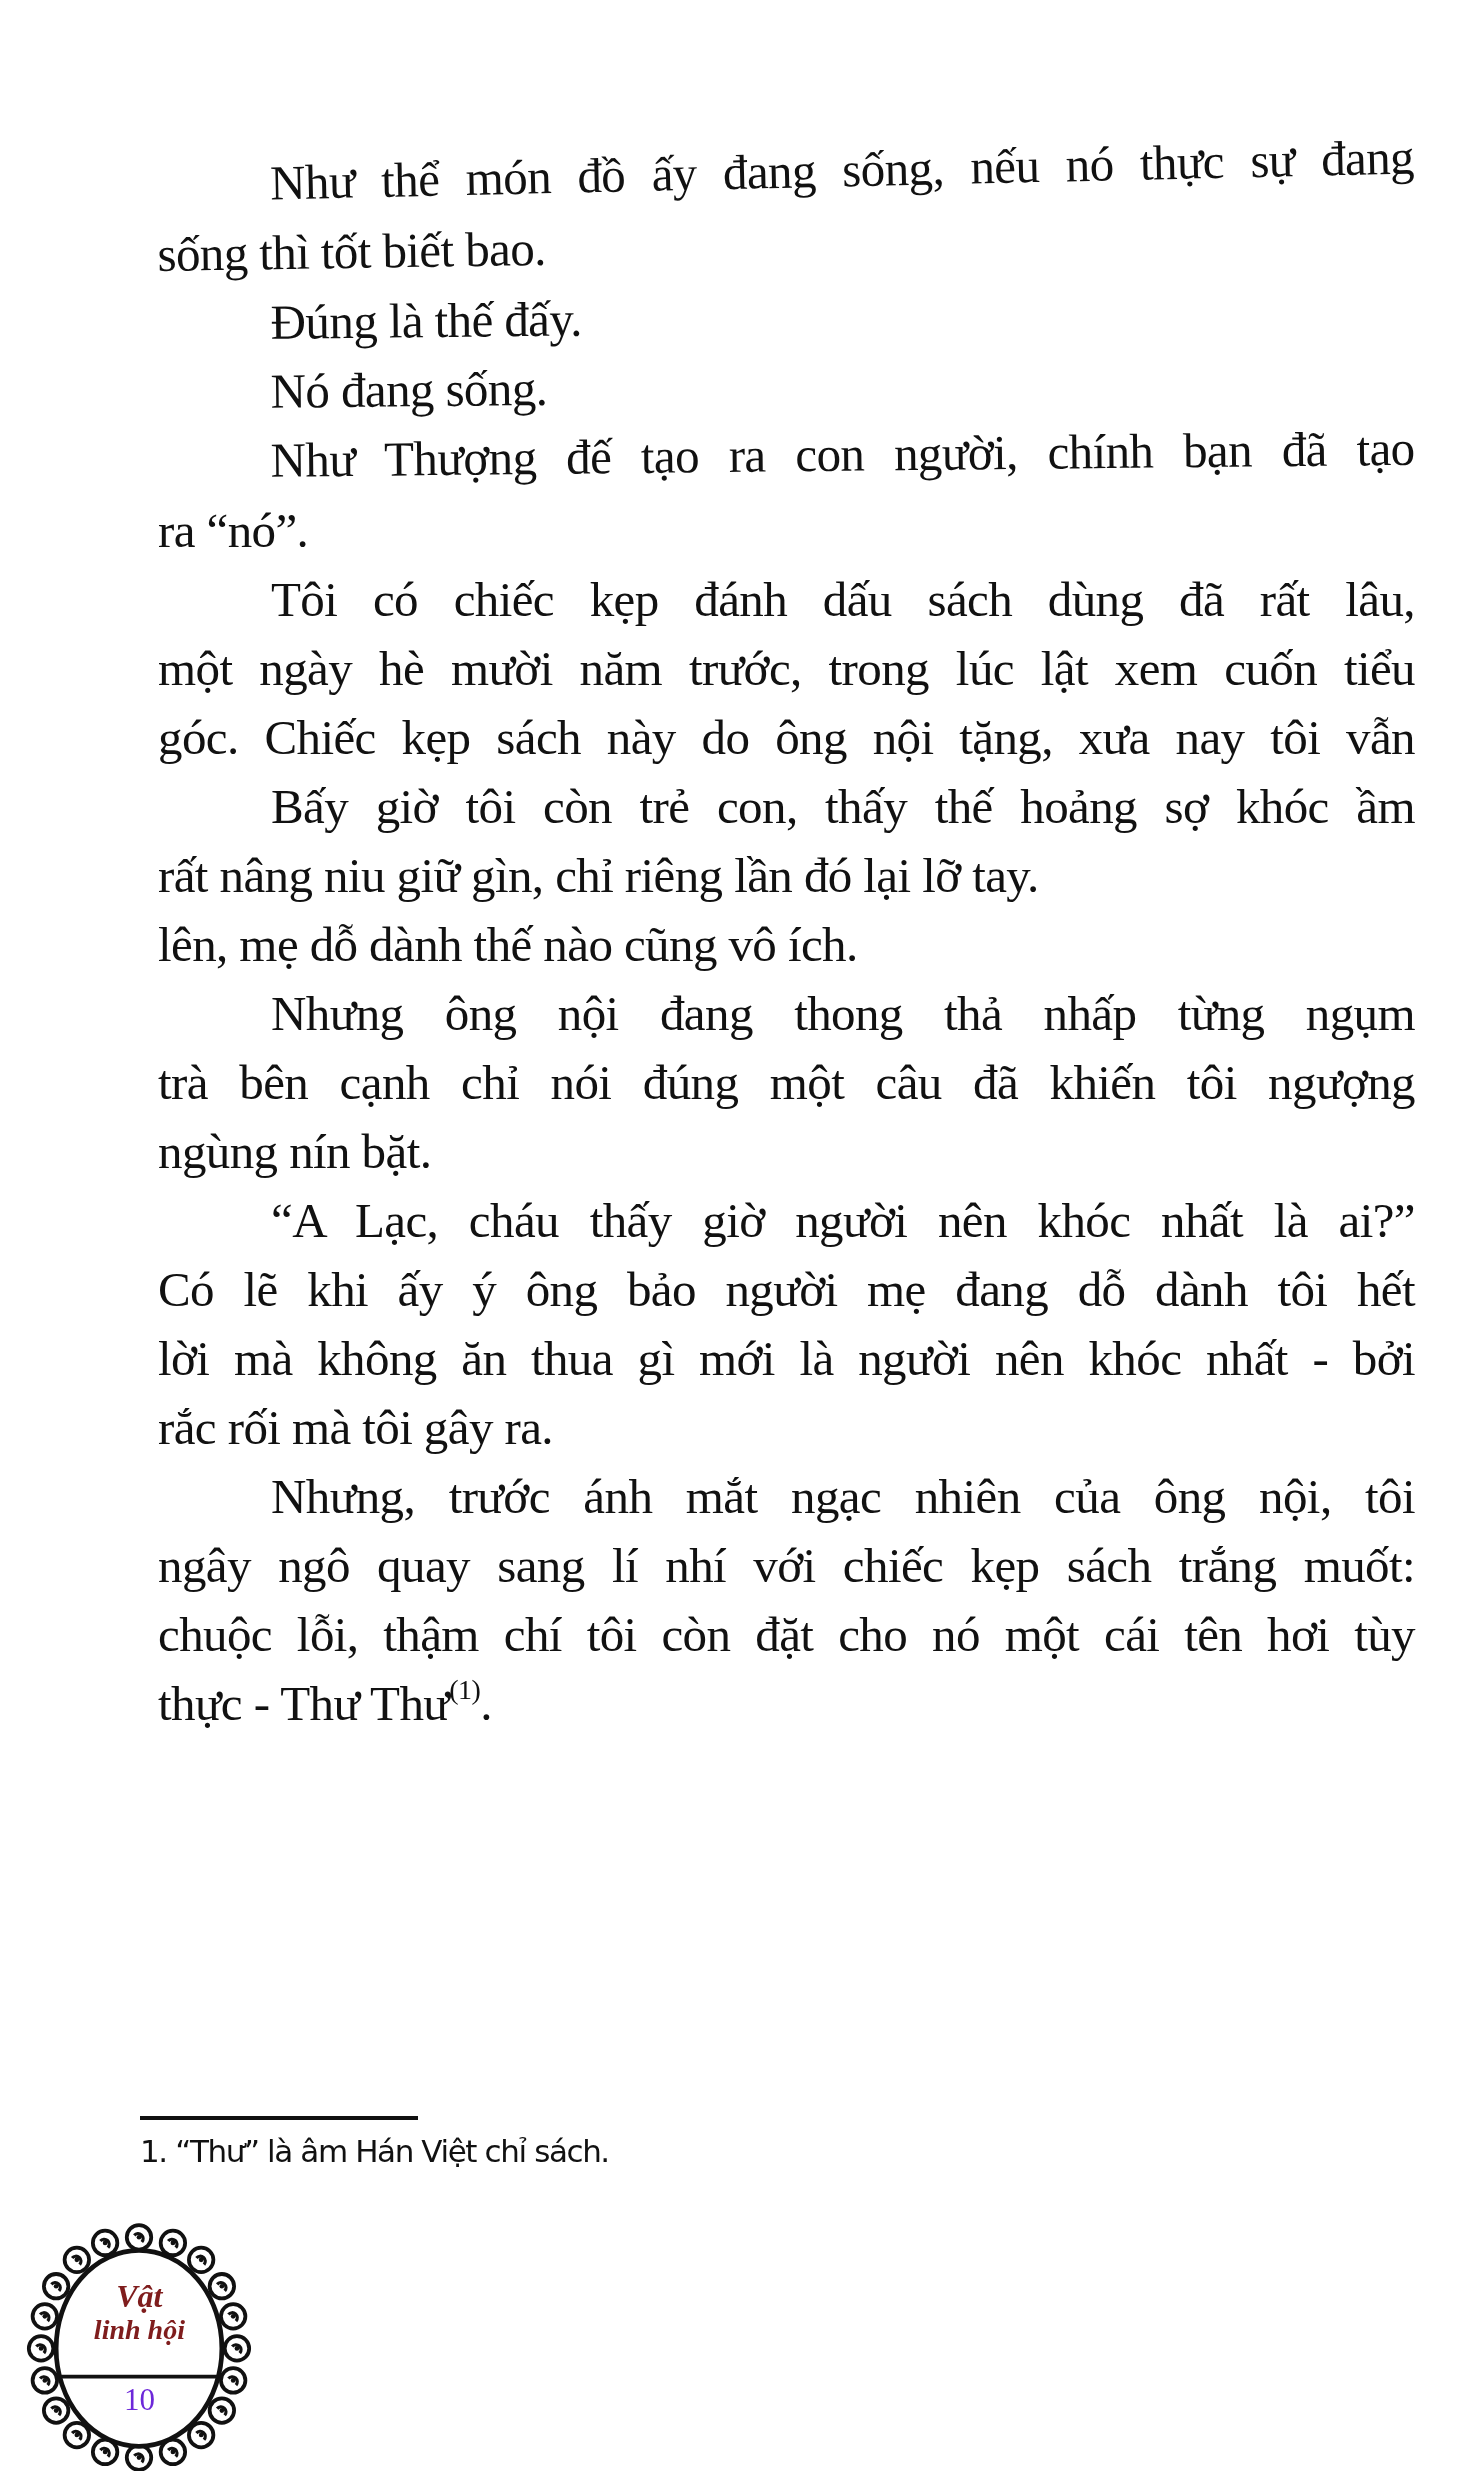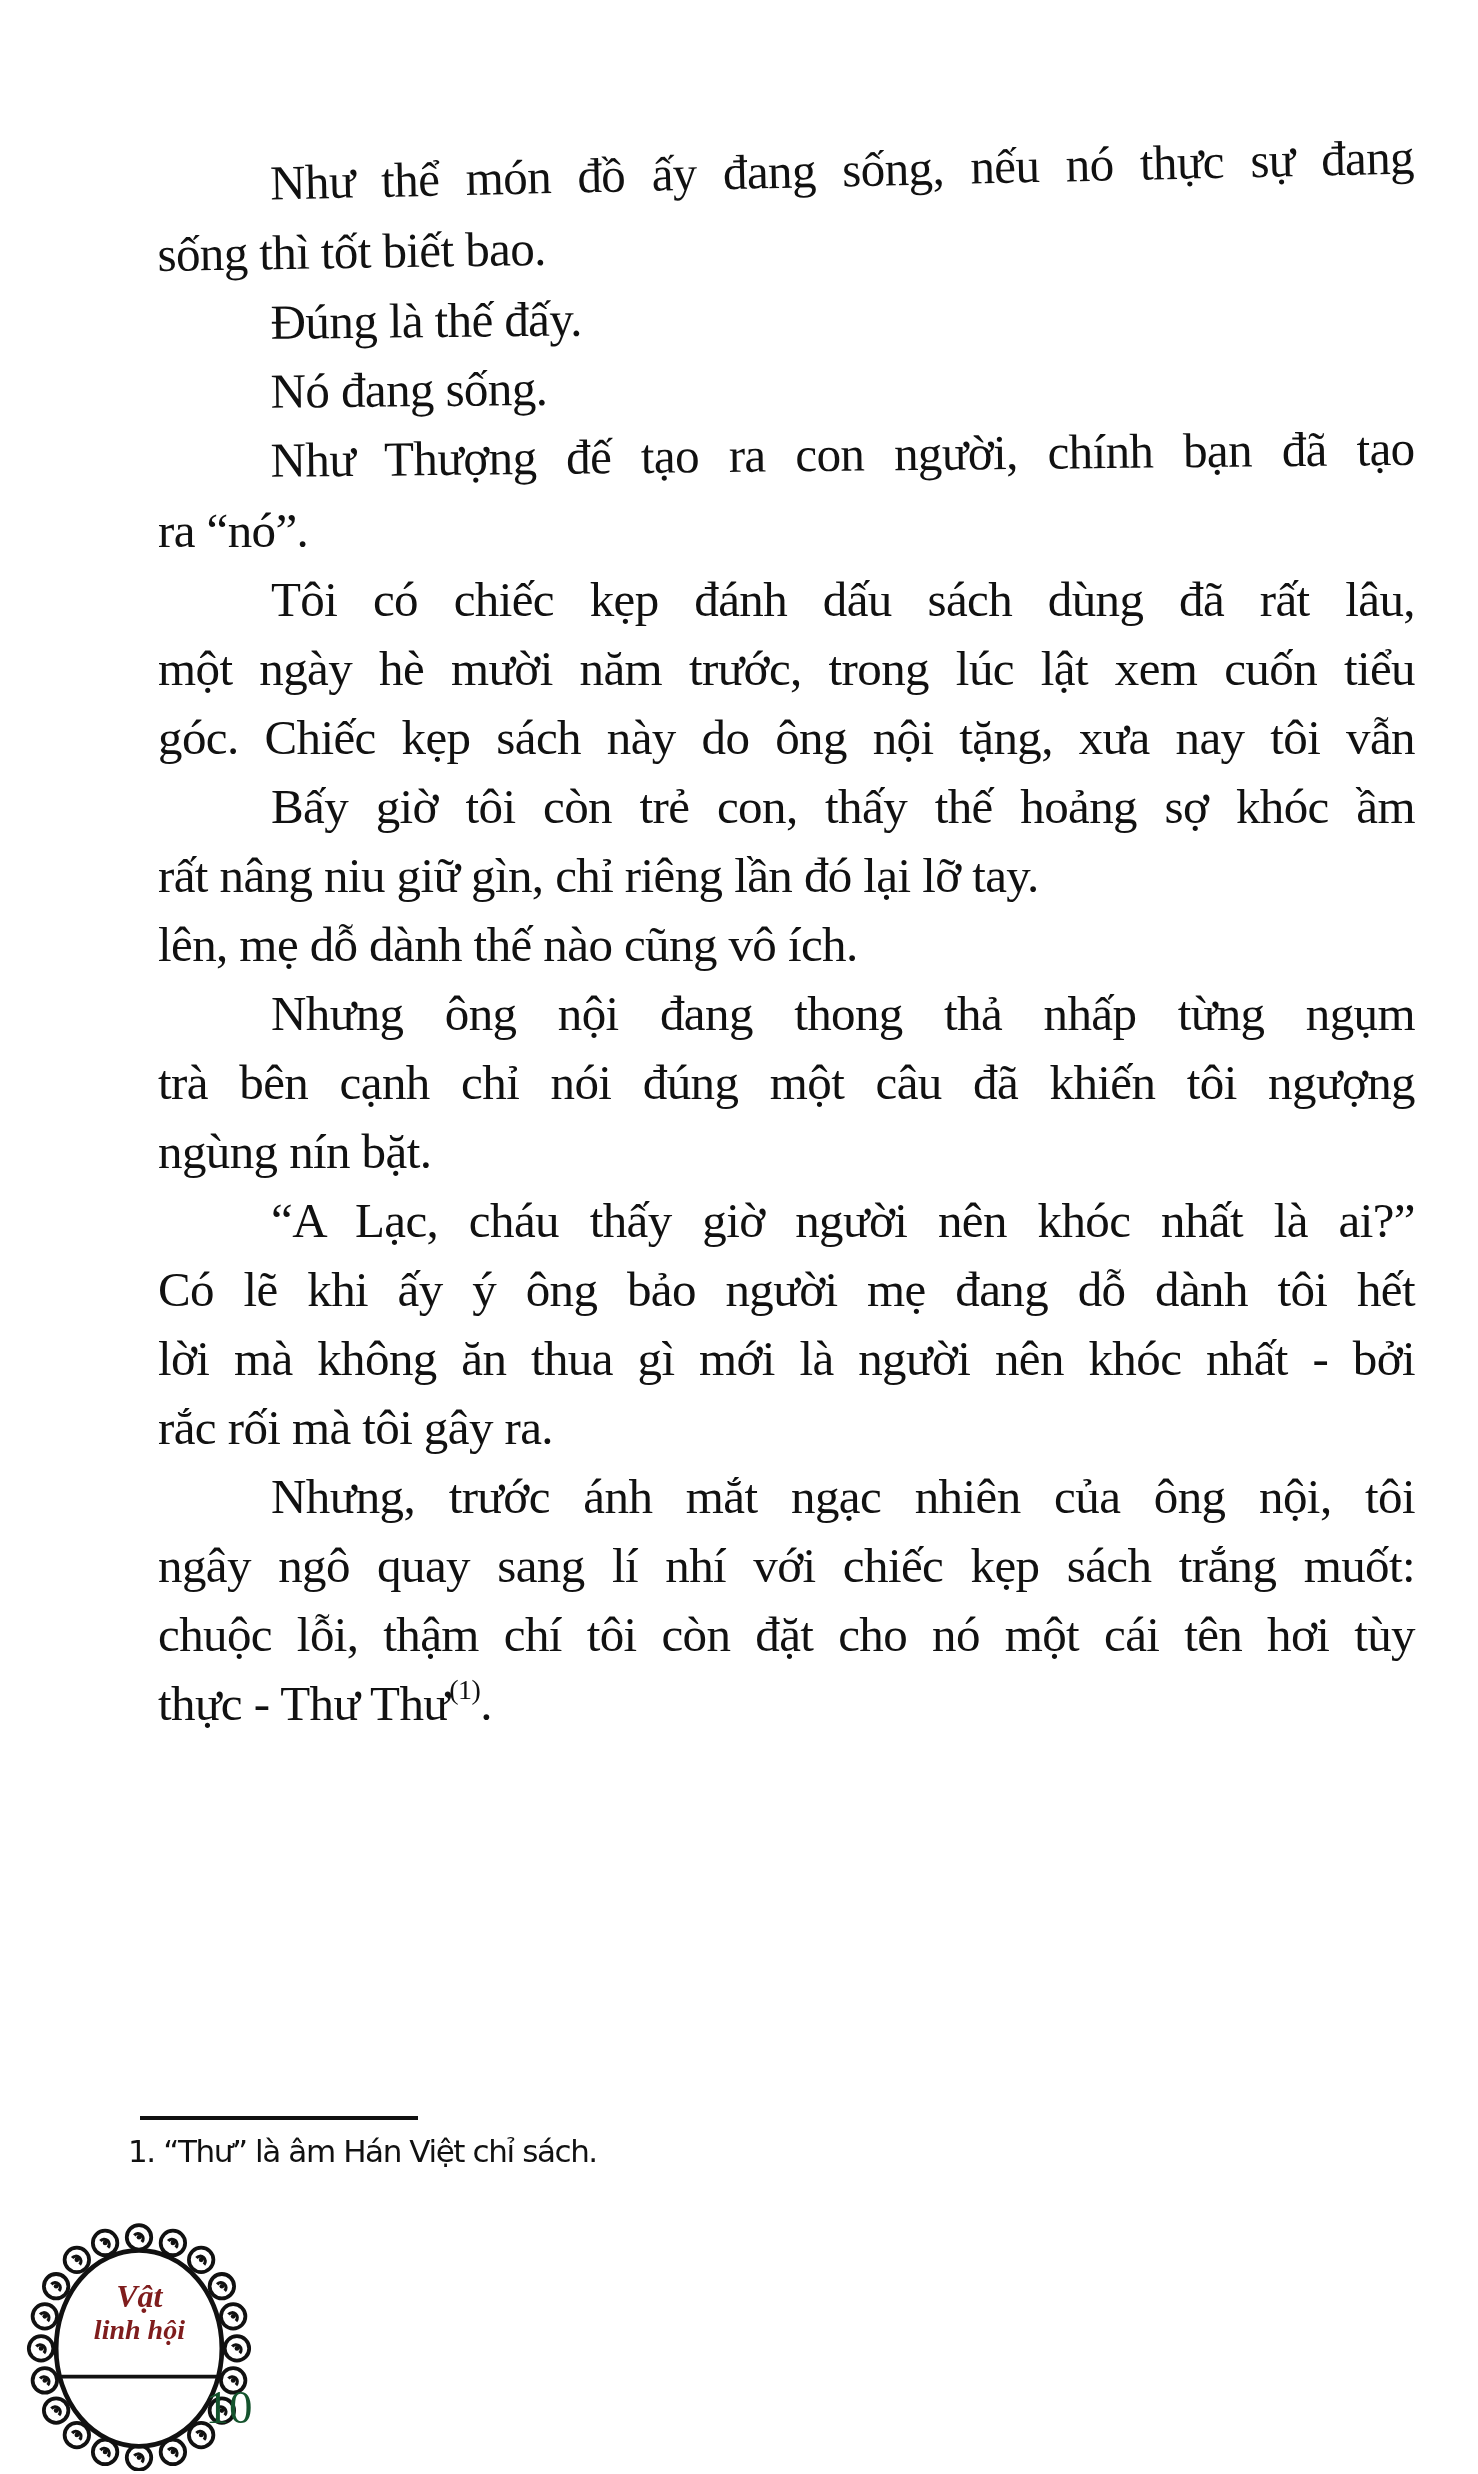--- a/index.html
+++ b/index.html
@@ -57,21 +57,21 @@
     .footnote-rule {
       position: absolute;
       left: 140px;
       top: 2116px;
       width: 278px;
       height: 3.8px;
       background: #111111;
     }
     .footnote {
       position: absolute;
-      left: 128px;
+      left: 140px;
       top: 2133px;
       font-family: "DejaVu Sans", "Liberation Sans", sans-serif;
       font-size: 31px;
       letter-spacing: -1.4px;
       color: #111111;
       white-space: nowrap;
     }
     .emblem {
       position: absolute;
       left: 26.4px;
@@ -94,24 +94,24 @@
       color: #7f1d1d;
       line-height: 1;
     }
     .emblem-title.t1 { top: 58px; font-size: 32px; }
     .emblem-title.t2 { top: 94px; font-size: 28px; }
     .emblem-number {
       position: absolute;
       left: 0;
       top: 162px;
       width: 226px;
-      text-align: right;
+      text-align: center;
       font-family: "Liberation Serif", "DejaVu Serif", serif;
-      font-size: 47px;
-      color: #14532d;
+      font-size: 31px;
+      color: #6d28d9;
       line-height: 1;
     }
   </style>
 </head>
 <body>
 
 <div class="page">
 
   <div class="body-text">
     <span class="line indent curve-1">Như thể món đồ ấy đang sống, nếu nó thực sự đang</span>

